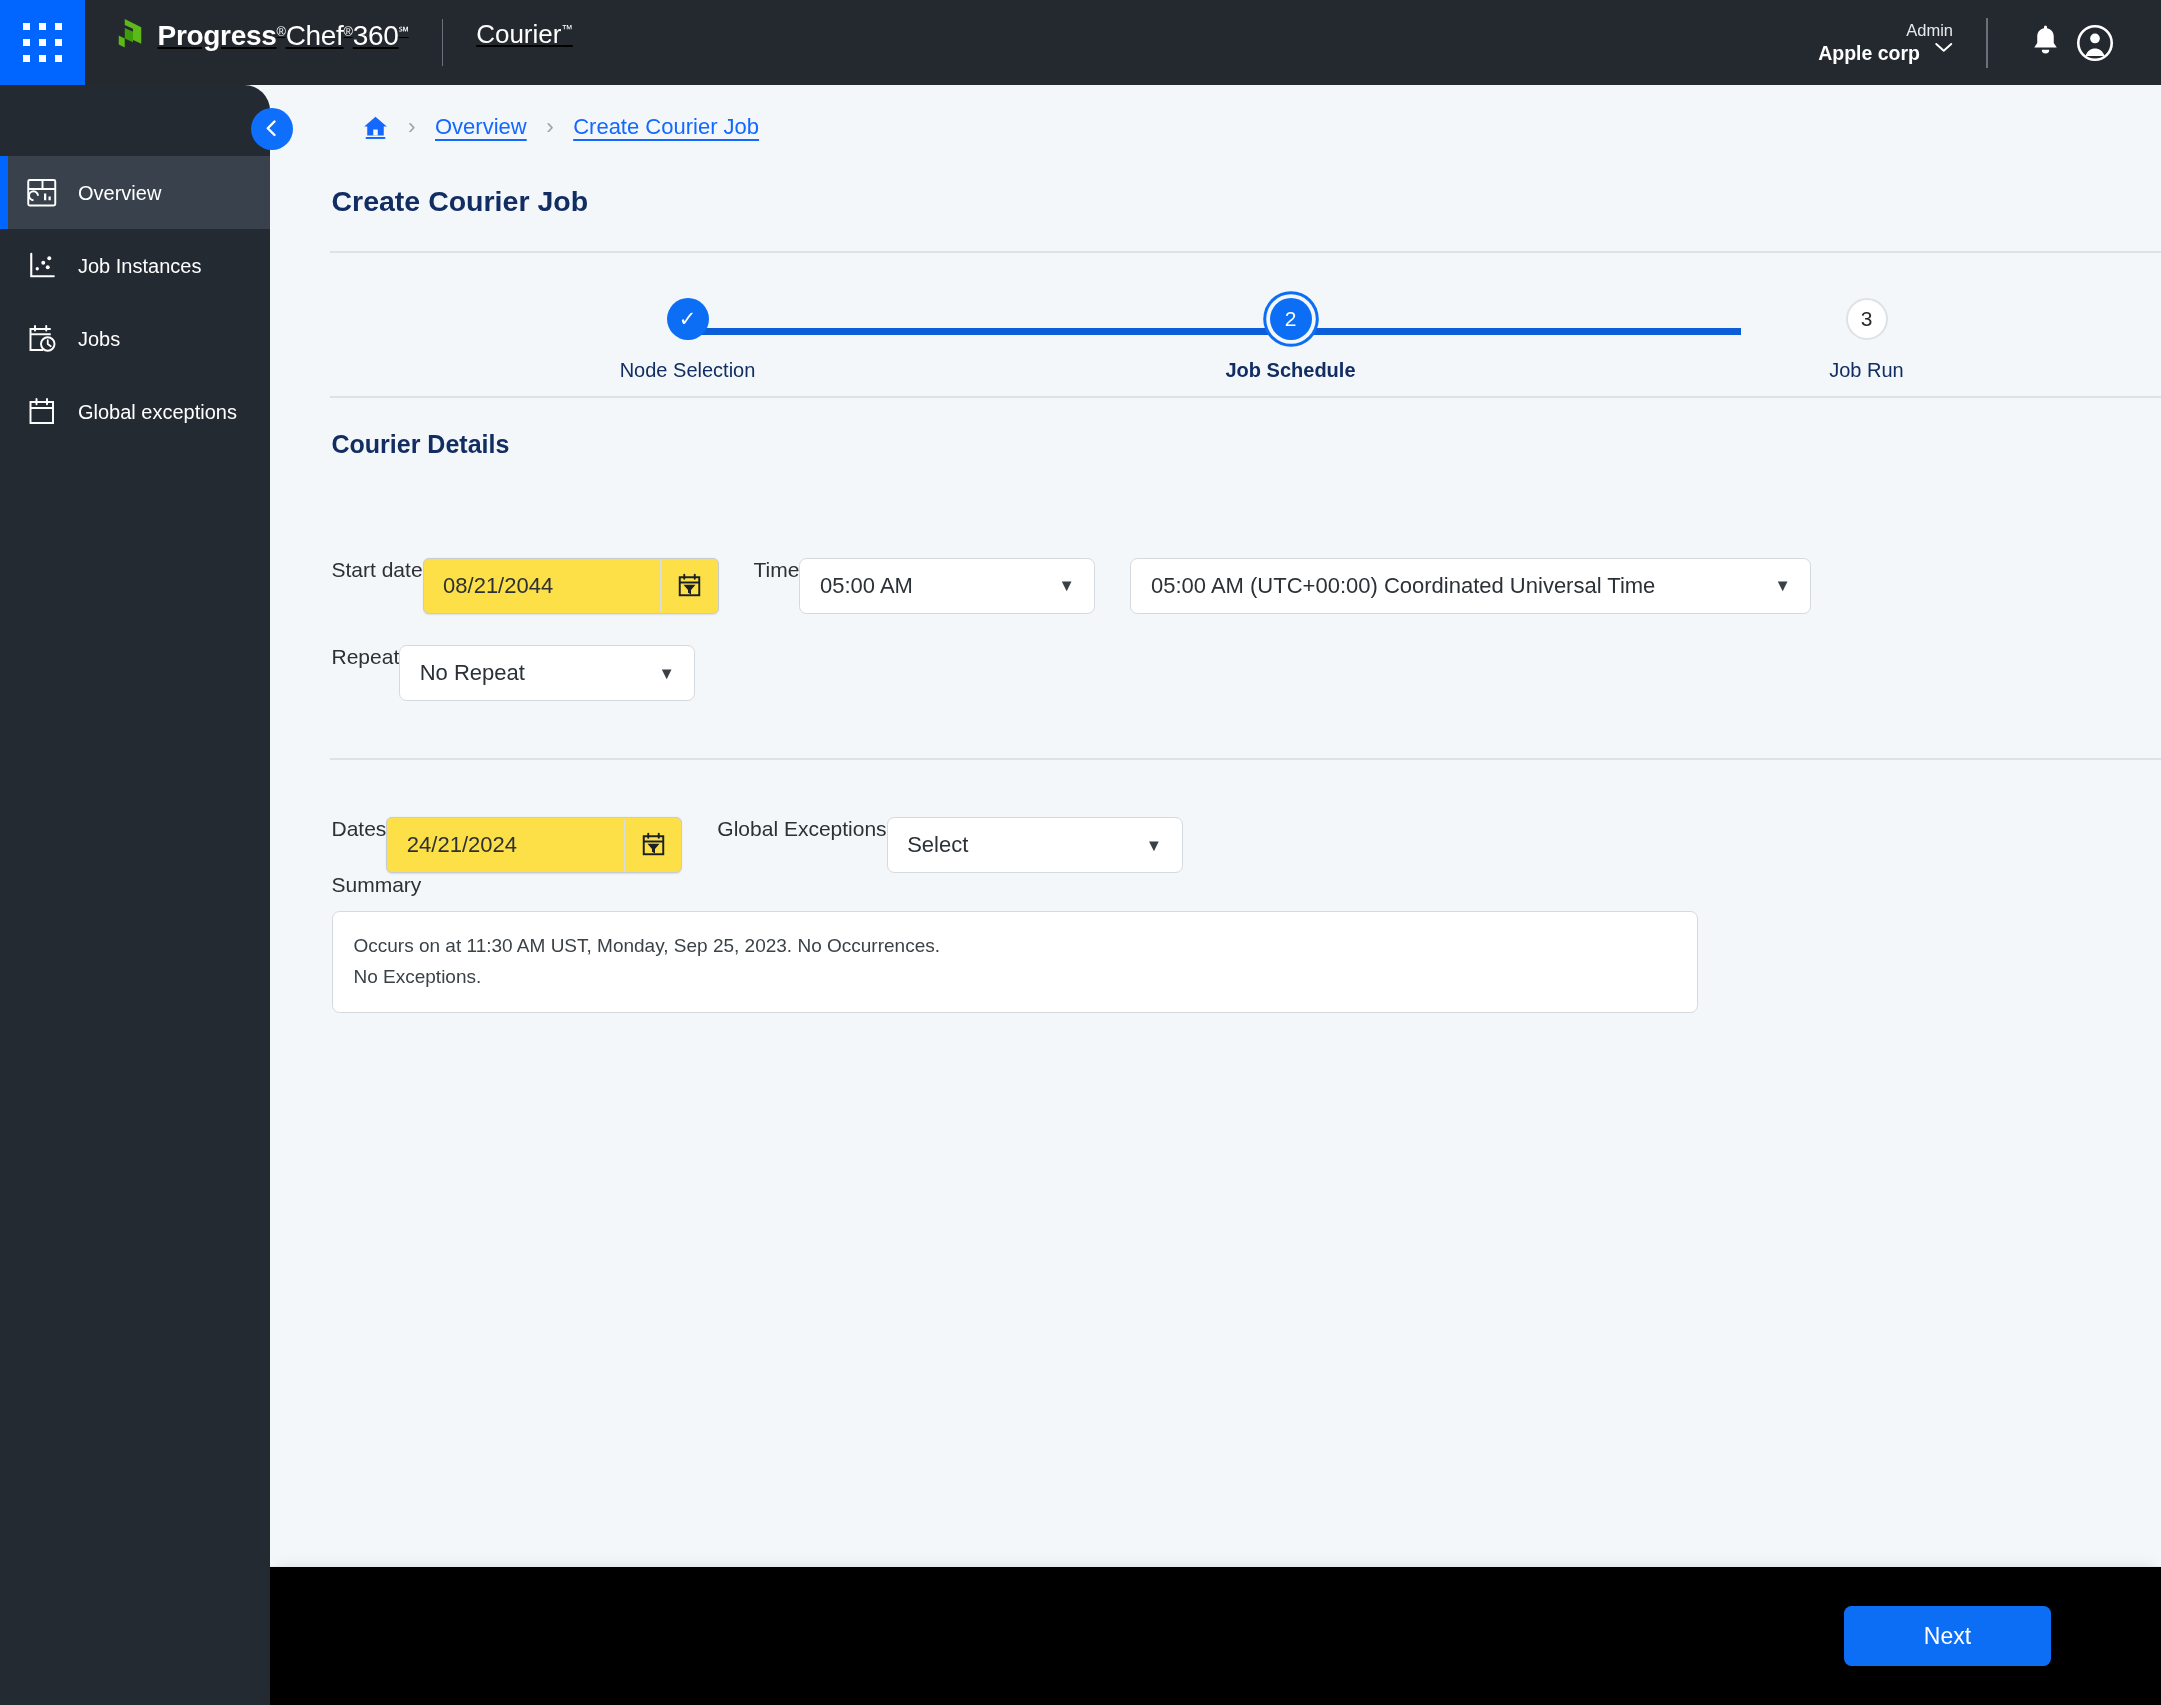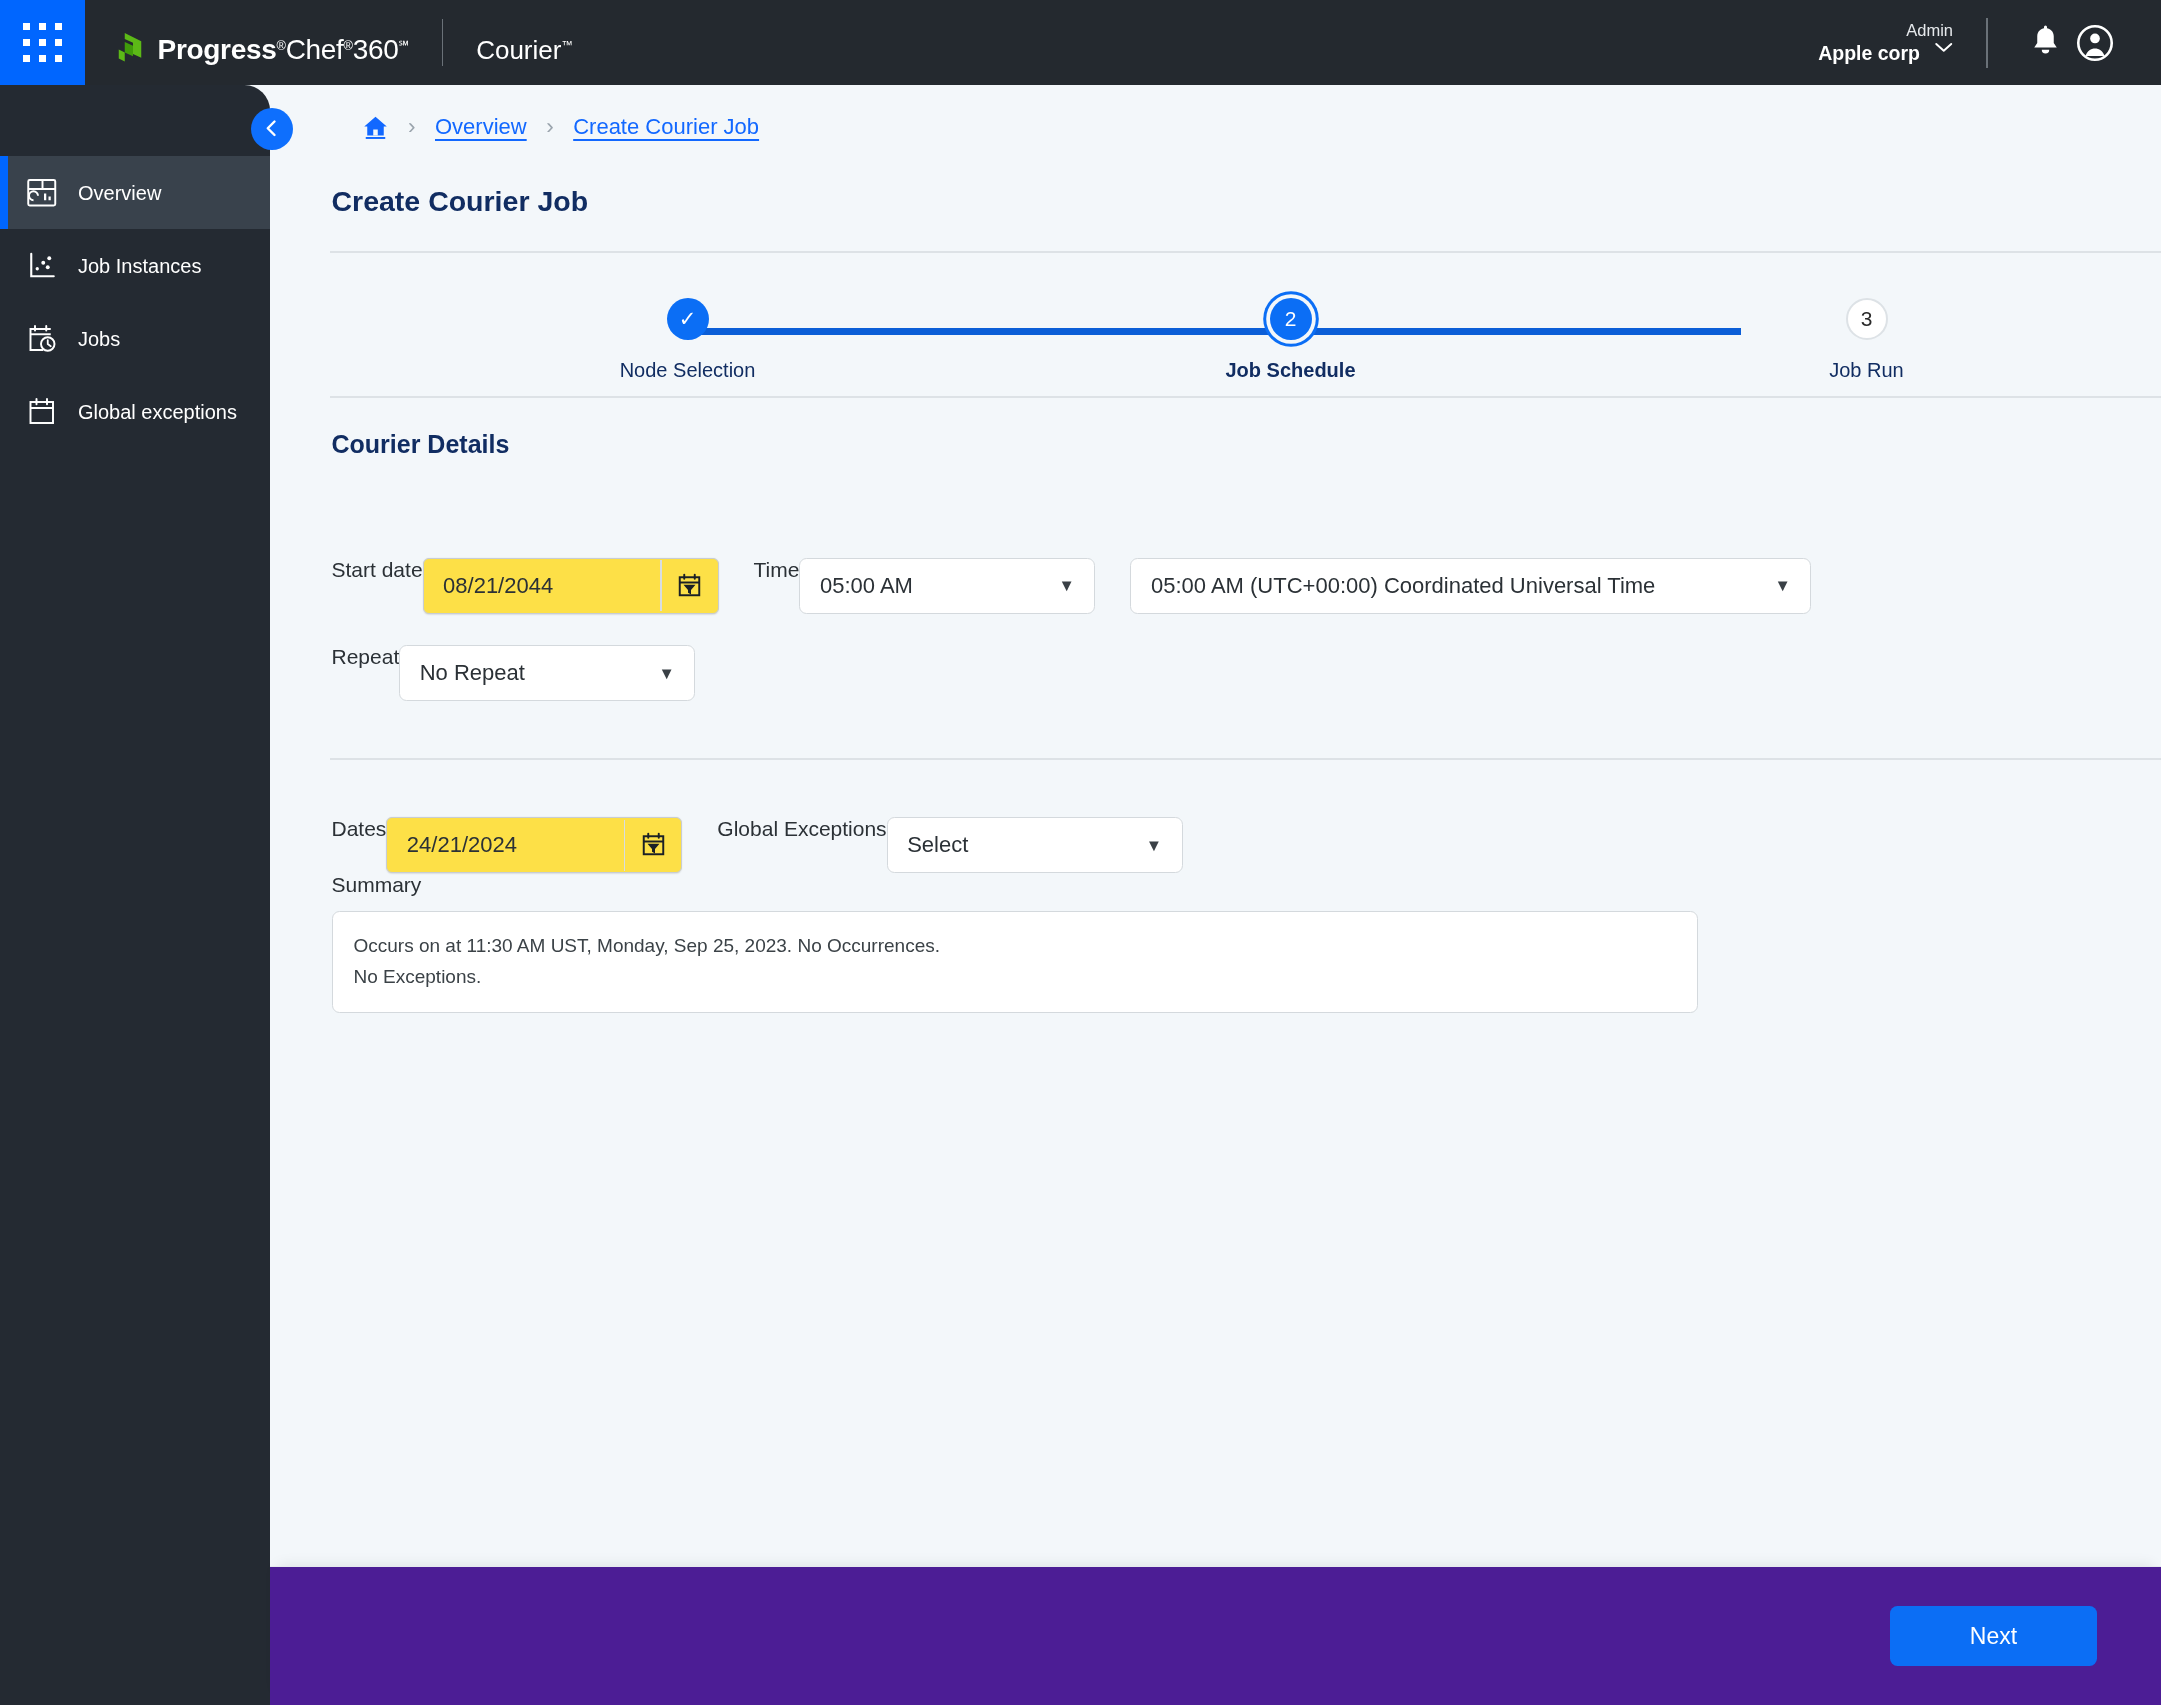--- a/index.html
+++ b/index.html
@@ -18,21 +18,21 @@
     display: flex; align-items: center;
   }
   .grid-launcher {
     width: 85px; height: 85px; background: #0066ff;
     display: flex; align-items: center; justify-content: center;
     cursor: pointer;
   }
   .grid-dots { display: grid; grid-template-columns: repeat(3, 7.5px); gap: 8.3px; }
   .grid-dots i { width: 7.5px; height: 7.5px; background: #fff; display: block; }
 
-  .brand { display: flex; align-items: flex-end; margin-left: 28.5px; }
+  .brand { display: flex; align-items: flex-start; margin-left: 28.5px; text-decoration: underline; }
   .chef-logo { display: flex; align-items: center; }
   .chef-mark { width: 35px; height: 33px; margin-right: 9px; }
   .brand-text {
     color: #fff; font-size: 28px; letter-spacing: -0.3px;
     display: flex; align-items: baseline;
   }
   .brand-text .b1 { font-weight: bold; }
   .brand-text .sup { font-size: 12.8px; position: relative; top: -9px; }
   .brand-text .b2 { font-weight: 300; }
   .brand-divider {
@@ -188,25 +188,25 @@
   .summary-box {
     width: 1366px; min-height: 96px; background: #fff;
     border: 1.5px solid #d4d9dd; border-radius: 7.5px;
     padding: 19.5px 21px; line-height: 1.62;
   }
   .summary-line { font-size: 19px; color: #3b4247; }
 
   
   .footer {
     position: absolute; left: 0; bottom: 0; width: 1891px; height: 139px;
-    background: #4c1d95;
+    background: #000000;
     border-top: 1.5px solid #e6eaee;
     box-shadow: 0 -7.5px 13.5px -7.5px rgba(0,0,0,.10);
     display: flex; align-items: center; justify-content: flex-end;
-    padding-right: 64px;
+    padding-right: 110px;
   }
   .next-btn {
     width: 207px; height: 60px; background: #0b6ef5; color: #fff;
     border: none; border-radius: 7.5px; font-size: 23px;
     font-family: "Liberation Sans", sans-serif; cursor: pointer;
   }
 </style>
 </head>
 <body>
 

